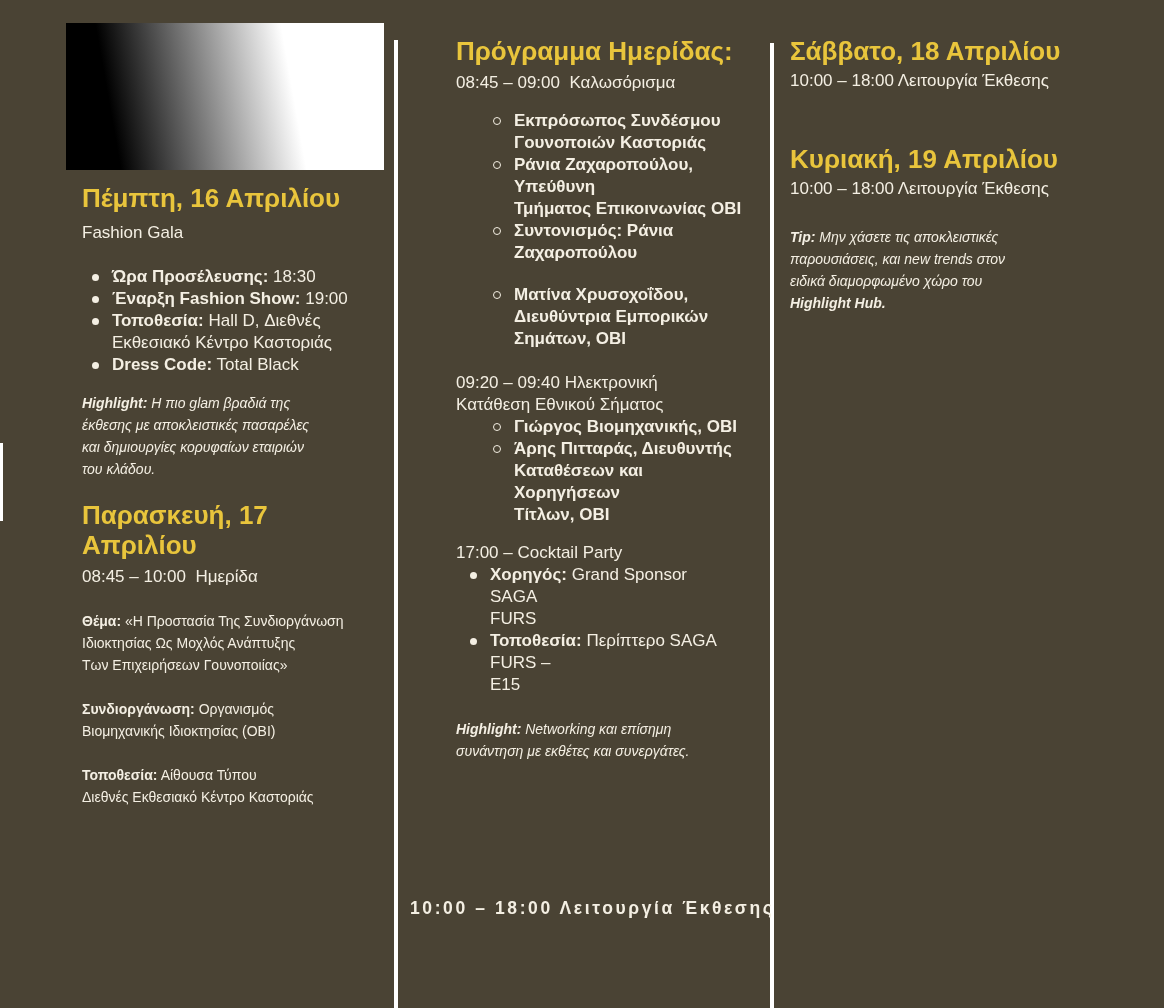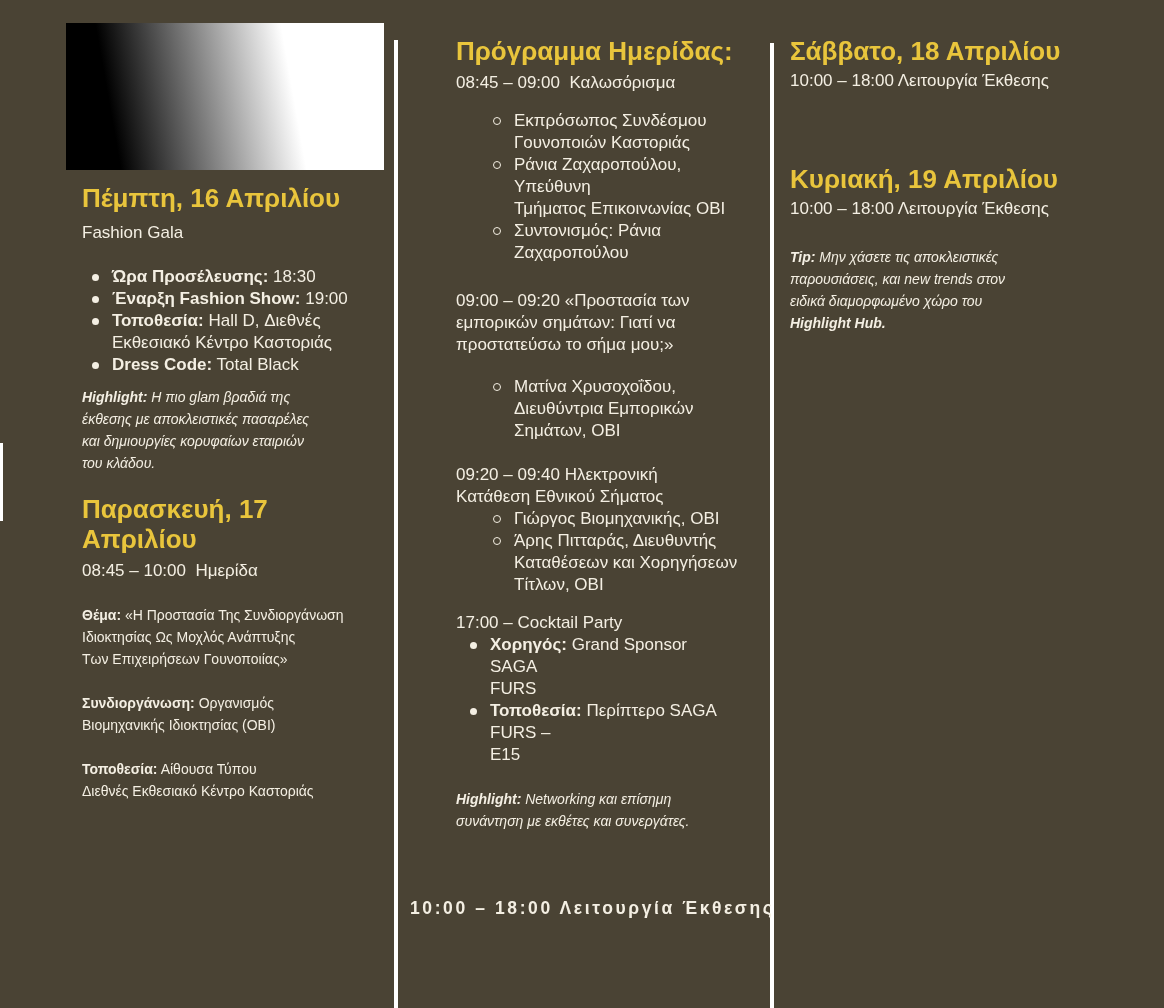--- a/index.html
+++ b/index.html
@@ -26,36 +26,36 @@
   .col{position:absolute;}
   .col-left{left:82px;top:183px;width:302px;}
   .col-mid{left:456px;top:36px;width:318px;}
   .col-right{left:790px;top:36px;width:356px;}
   
   ul{list-style:none;margin:0;padding:0;}
   li{position:relative;font-size:17px;line-height:22px;}
   .dotlist li{padding-left:30px;}
   .dotlist li::before{content:"";position:absolute;left:10px;top:8px;width:7px;height:7px;
                       border-radius:50%;background:#f4efe3;}
-  .circlist{width:292px;}
+  .circlist{width:292px;font-weight:bold;}
   .circlist li{padding-left:58px;}
   .circlist li::before{content:"";position:absolute;left:37px;top:7px;width:6px;height:6px;
                        border-radius:50%;border:1.5px solid #f4efe3;}
   .cocklist{width:272px;}
   .cocklist li{padding-left:34px;}
   .cocklist li::before{content:"";position:absolute;left:14px;top:8px;width:7px;height:7px;
                        border-radius:50%;background:#f4efe3;}
   .shead{max-width:294px;}
   .mid-footer{position:absolute;left:410px;top:896px;font-size:17.5px;font-weight:bold;
               letter-spacing:2.6px;line-height:24px;}
   
   .mt4{margin-top:4px;}.mt6{margin-top:6px;}.mt9{margin-top:9px;}
   .mt16{margin-top:16px;}.mt20{margin-top:20px;}.mt22{margin-top:22px;}
-  .mt24{margin-top:10px;}.mt26{margin-top:26px;}.mt28{margin-top:28px;}
-  .mt56{margin-top:72px;}
+  .mt24{margin-top:16px;}.mt26{margin-top:26px;}.mt28{margin-top:28px;}
+  .mt56{margin-top:52px;}
   .tipw{max-width:302px;}
   .hlw{max-width:304px;}
 </style>
 </head>
 <body>
 
 <div class="page">
 
   <div class="hero"></div>
   <div class="sep sep-1"></div>
@@ -102,23 +102,20 @@
     <ul class="circlist mt16">
 
     <li class="pre">Εκπρόσωπος Συνδέσμου
 Γουνοποιών Καστοριάς</li>
         <li class="pre">Ράνια Ζαχαροπούλου, Υπεύθυνη
 Τμήματος Επικοινωνίας ΟΒΙ</li>
         <li class="pre">Συντονισμός: Ράνια
 Ζαχαροπούλου</li>
       </ul>
 
-    <div class="sub pre shead mt26">09:00 – 09:20 «Προστασία των
-εμπορικών σημάτων: Γιατί να
-προστατεύσω το σήμα μου;»</div>
     <ul class="circlist mt20">
 
     <li class="pre">Ματίνα Χρυσοχοΐδου,
 Διευθύντρια Εμπορικών
 Σημάτων, ΟΒΙ</li>
       </ul>
 
     <div class="sub pre shead mt22">09:20 – 09:40 Ηλεκτρονική
 Κατάθεση Εθνικού Σήματος</div>
     <ul class="circlist">

